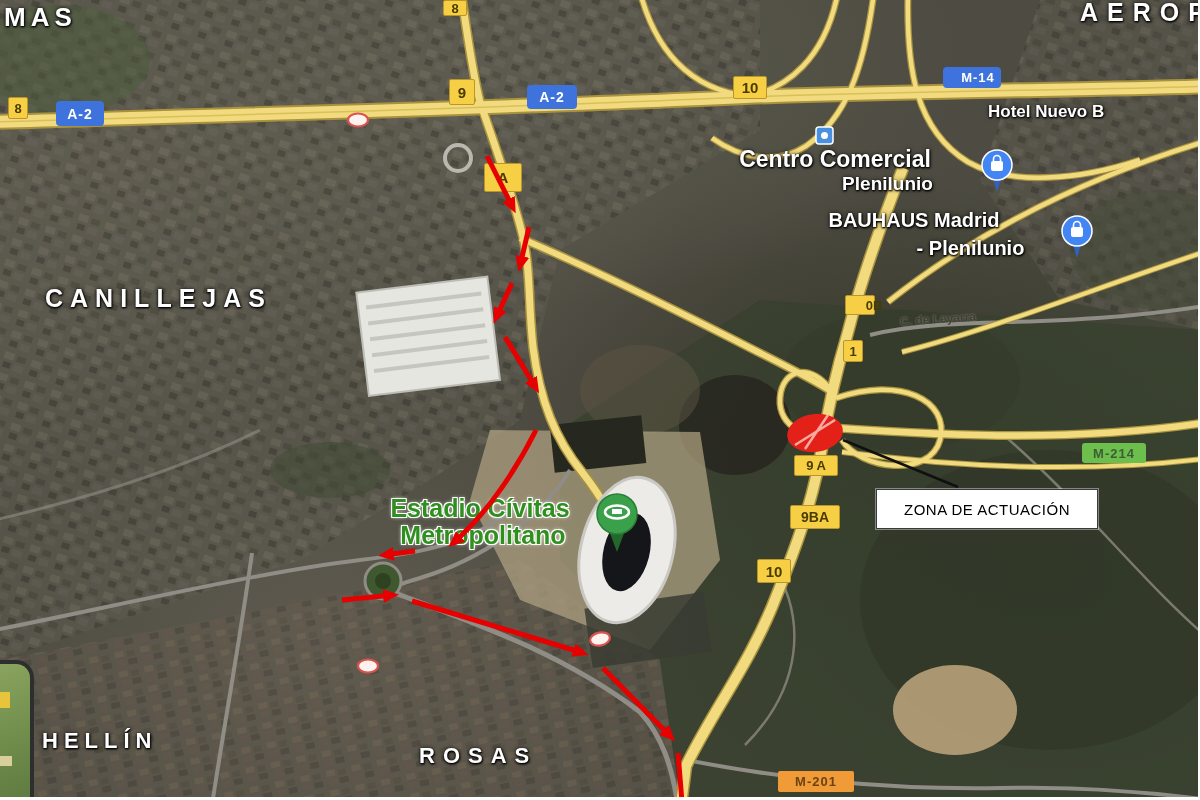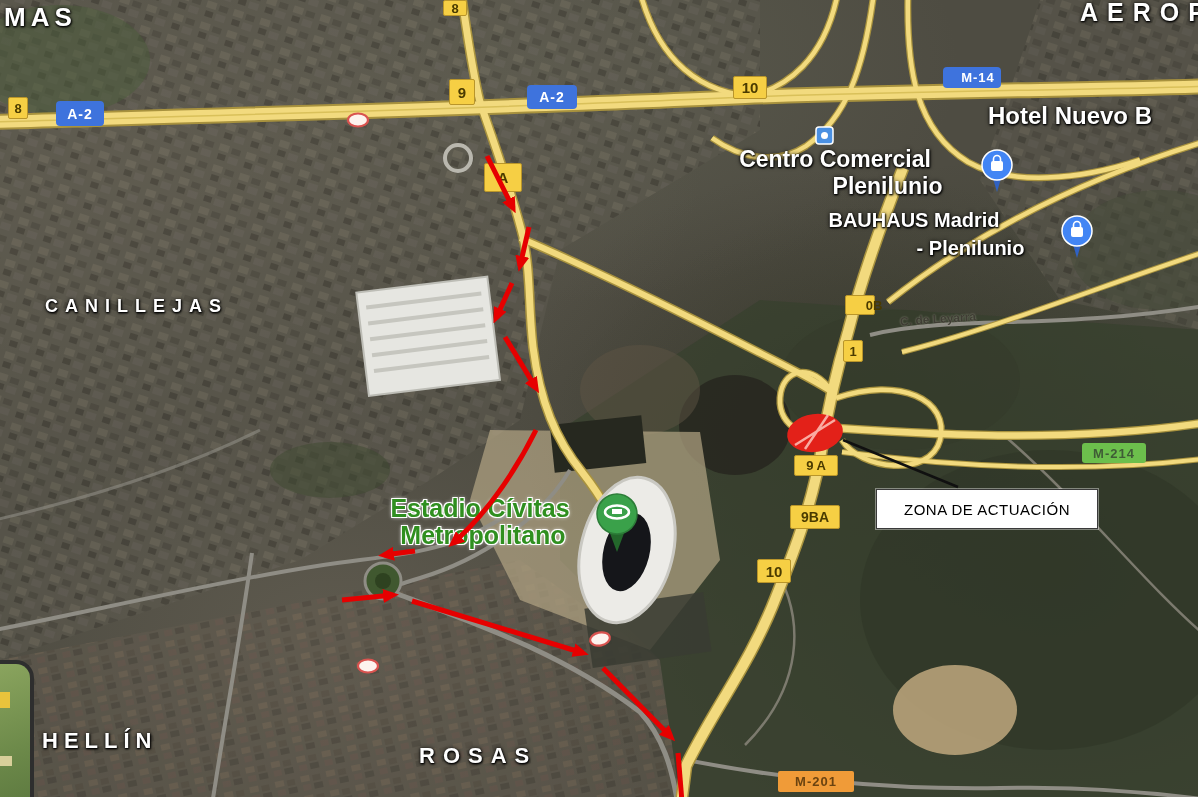--- a/index.html
+++ b/index.html
@@ -183,26 +183,26 @@
     <g>
       <path d="M 608,528 L 617,552 L 626,528 Z" fill="#23672b"></path>
       <circle cx="617" cy="514" r="20" fill="#3aa14a" stroke="#2c7d38" stroke-width="1.5"></circle>
       <ellipse cx="617" cy="512" rx="12" ry="6.5" fill="none" stroke="#ffffff" stroke-width="2.5"></ellipse>
       <rect x="612" y="509" width="10" height="5" fill="#ffffff"></rect>
     </g>
   </svg>
 
   <div class="lbl" style="left:4px;top:2px;font-size:26px;letter-spacing:5px;">MAS</div>
   <div class="lbl" style="left:1080px;top:-2px;font-size:25px;letter-spacing:9px;">AEROP</div>
-  <div class="lbl" style="left:988px;top:102px;font-size:24px;">Hotel Nuevo B</div>
+  <div class="lbl" style="left:988px;top:102px;font-size:17px;">Hotel Nuevo B</div>
   <div class="lbl" style="left:700px;top:146px;width:270px;text-align:center;font-size:23px;">Centro Comercial</div>
-  <div class="lbl" style="left:775px;top:173px;width:225px;text-align:center;font-size:23px;">Plenilunio</div>
+  <div class="lbl" style="left:775px;top:173px;width:225px;text-align:center;font-size:19px;">Plenilunio</div>
   <div class="lbl" style="left:783px;top:209px;width:262px;text-align:center;font-size:20px;">BAUHAUS Madrid</div>
   <div class="lbl" style="left:858px;top:237px;width:225px;text-align:center;font-size:20px;">- Plenilunio</div>
-  <div class="lbl" style="left:45px;top:296px;font-size:18px;letter-spacing:7px;">CANILLEJAS</div>
+  <div class="lbl" style="left:45px;top:284px;font-size:25px;letter-spacing:7px;">CANILLEJAS</div>
   <div class="street" style="left:900px;top:312px;font-size:12px;transform:rotate(-4deg);">C. de Leyarra</div>
   <div class="green-label" style="left:360px;top:494px;width:240px;text-align:center;font-size:25px;">Estadio Cívitas</div>
   <div class="green-label" style="left:363px;top:521px;width:240px;text-align:center;font-size:25px;">Metropolitano</div>
   <div class="lbl" style="left:42px;top:728px;font-size:22px;letter-spacing:6px;">HELLÍN</div>
   <div class="lbl" style="left:403px;top:743px;font-size:22px;letter-spacing:8px;padding-left:16px;">ROSAS</div>
 
   <div class="badge yellow" style="left:8px;top:97px;width:20px;height:22px;">8</div>
   <div class="badge blue" style="left:56px;top:101px;width:48px;height:25px;">A-2</div>
   <div class="badge yellow" style="left:443px;top:0px;width:24px;height:16px;">8</div>
   <div class="badge yellow" style="left:449px;top:79px;width:26px;height:26px;font-size:15px;">9</div>

